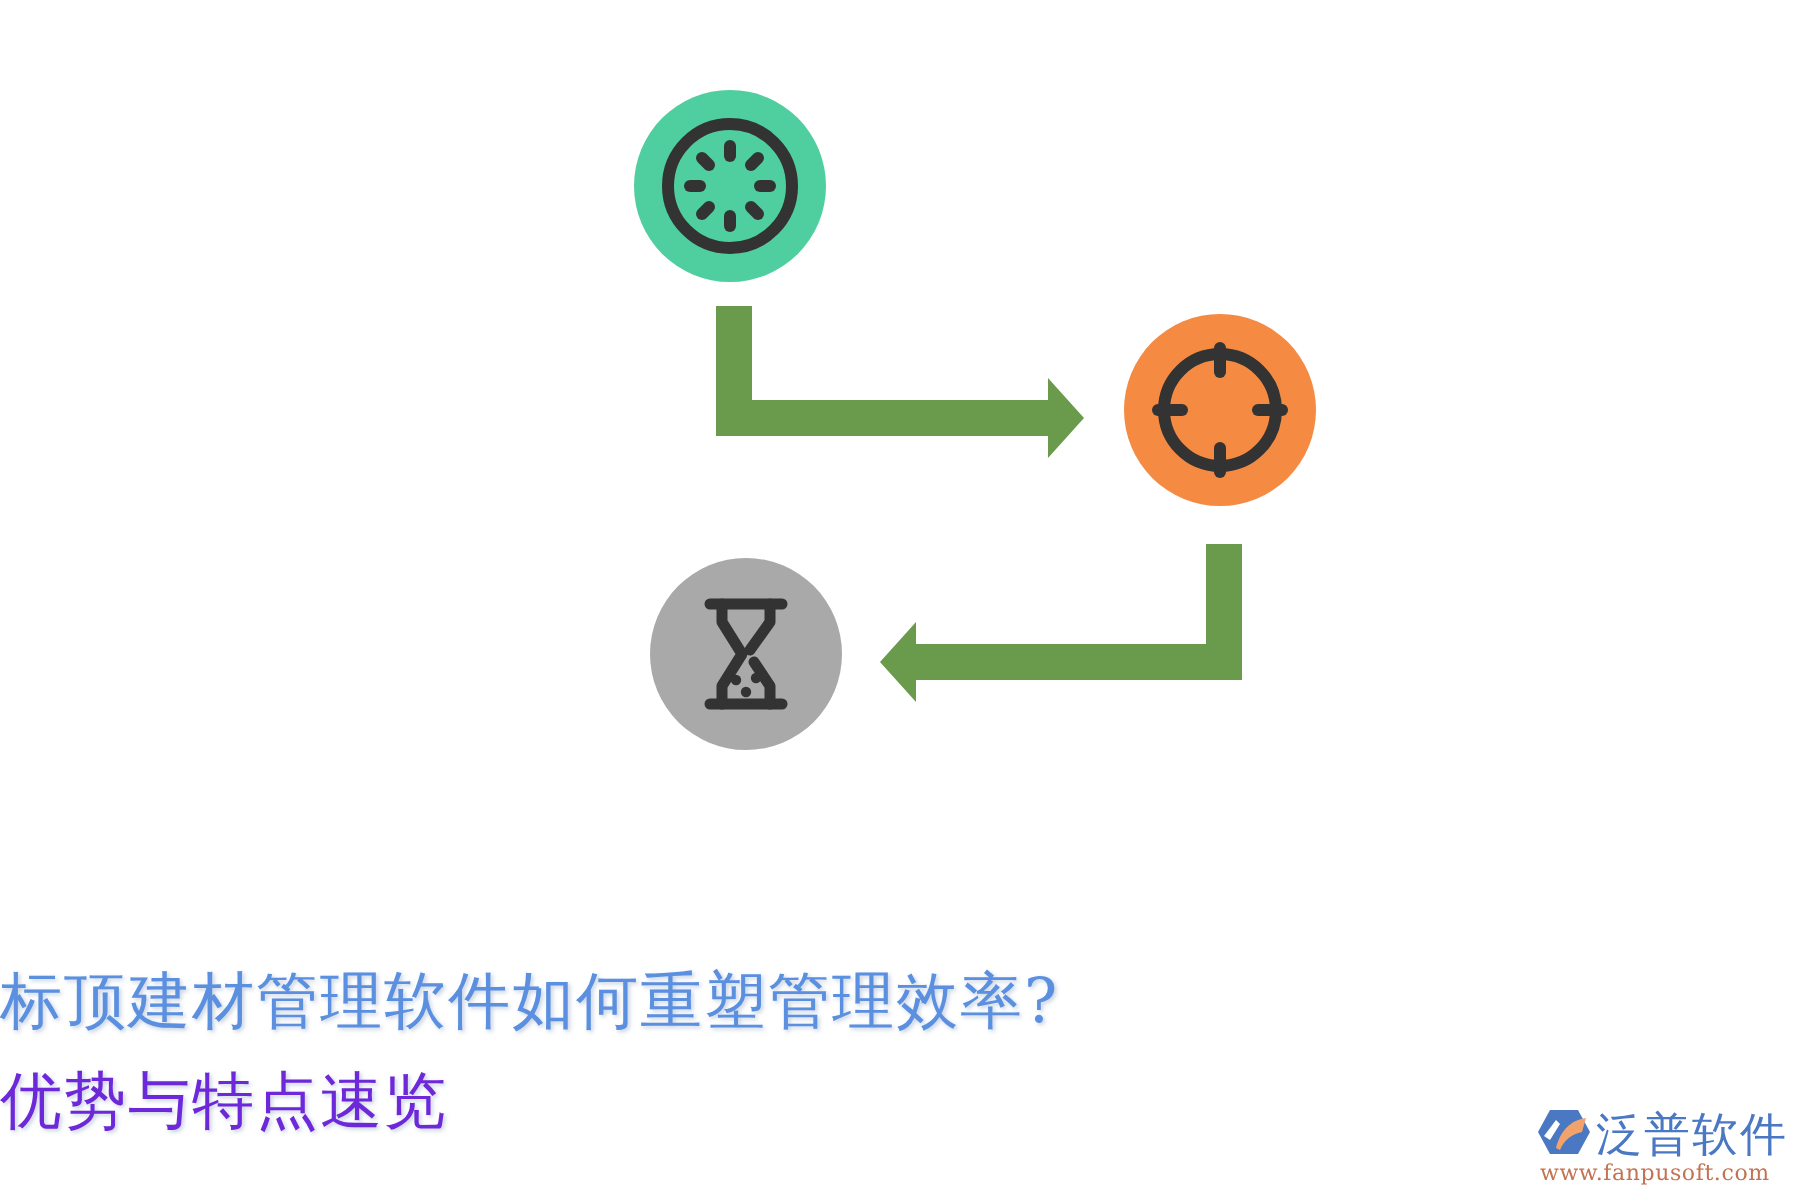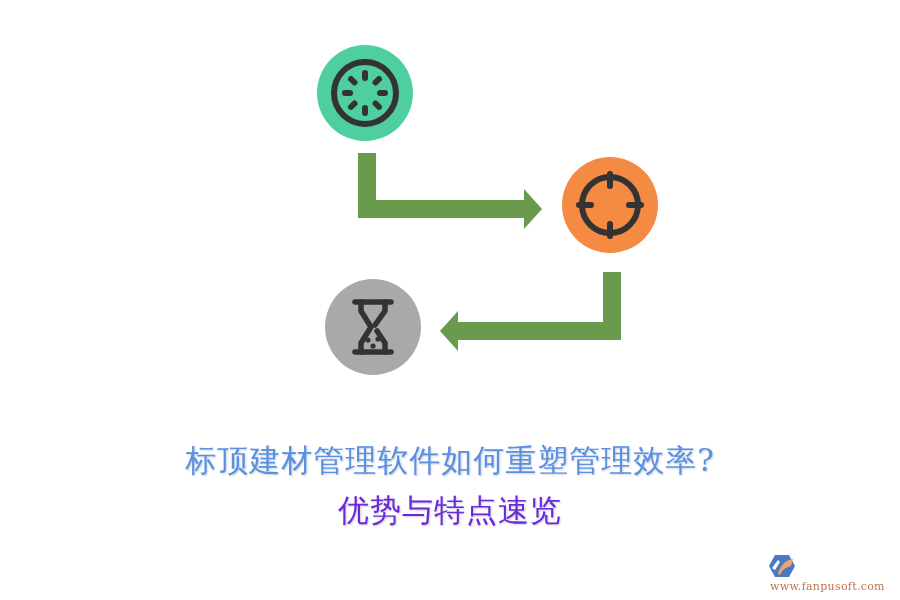--- a/index.html
+++ b/index.html
@@ -11,23 +11,24 @@
   .node {
     position: absolute; width: 96px; height: 96px; border-radius: 50%;
     display: flex; align-items: center; justify-content: center;
   }
   .node svg { width: 80px; height: 80px; }
   #node-start { left: 317px; top: 45px; }
   #node-target { left: 562px; top: 157px; }
   #node-time { left: 325px; top: 279px; }
   .arrows { position: absolute; left: 0; top: 0; width: 900px; height: 600px; pointer-events: none; }
   .title {
-    position: absolute; left: 0; width: 900px; text-align: center;
+    position: absolute; left: 0; width: 900px; text-align: left;
     font-size: 31px; letter-spacing: 1px;
     text-shadow: 1px 1px 2px rgba(90,120,170,0.35);
+    margin-top: 40px;
   }
   #title-line1 { top: 440px; }
   #title-line2 { top: 490px; }
   .logo {
     position: absolute; left: 768px; top: 552px; width: 128px; height: 44px;
   }
   .logo-icon { position: absolute; left: 0; top: 2px; width: 28px; height: 24px; }
   .logo-name {
     position: absolute; left: 30px; top: 0; font-size: 23px; color: #4a78c2;
     font-family: "DejaVu Sans", "Liberation Sans", sans-serif; letter-spacing: 1px;
@@ -92,14 +93,15 @@
 
 <div class="title" id="title-line1" style="color:#5b8fe0;">标顶建材管理软件如何重塑管理效率?</div>
 <div class="title" id="title-line2" style="color:#6d28d9;">优势与特点速览</div>
 
 <div class="logo">
   <svg class="logo-icon" viewBox="0 0 28 24">
     <polygon points="7,1 21,1 27,12 21,23 7,23 1,12" fill="#4a78c2"></polygon>
     <path d="M10,20 C12,12 17,6 25,5 L23,12 C18,13 14,16 12,21 Z" fill="#f2a36b"></path>
     <path d="M4,14 L10,6 L12,8 L7,16 Z" fill="#ffffff"></path>
   </svg>
+  <div class="logo-name">泛普软件</div>
   <div class="logo-url">www.fanpusoft.com</div>
 </div>
 
 </body></html>

